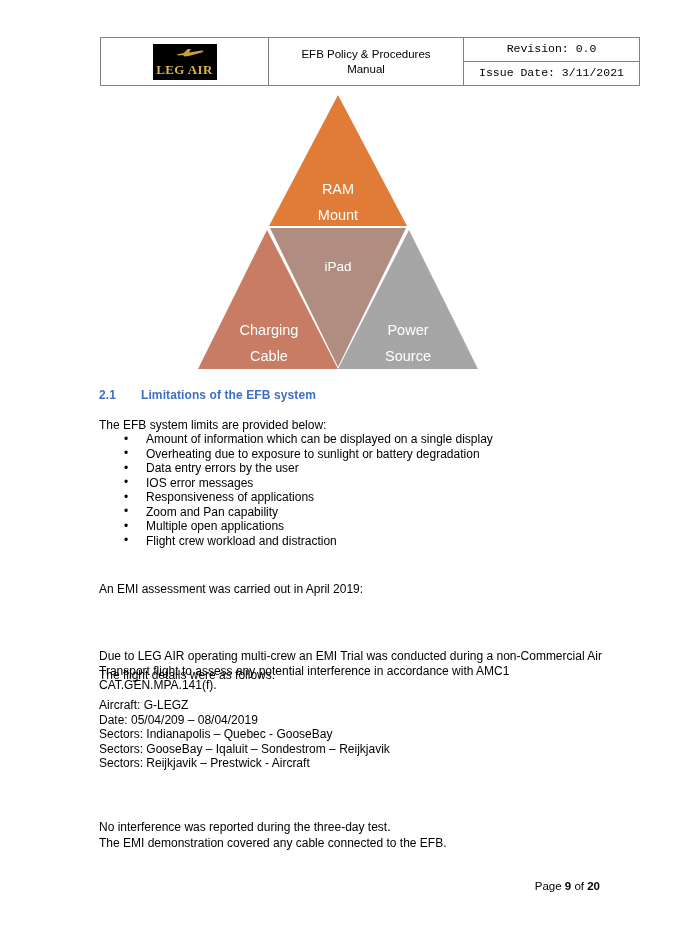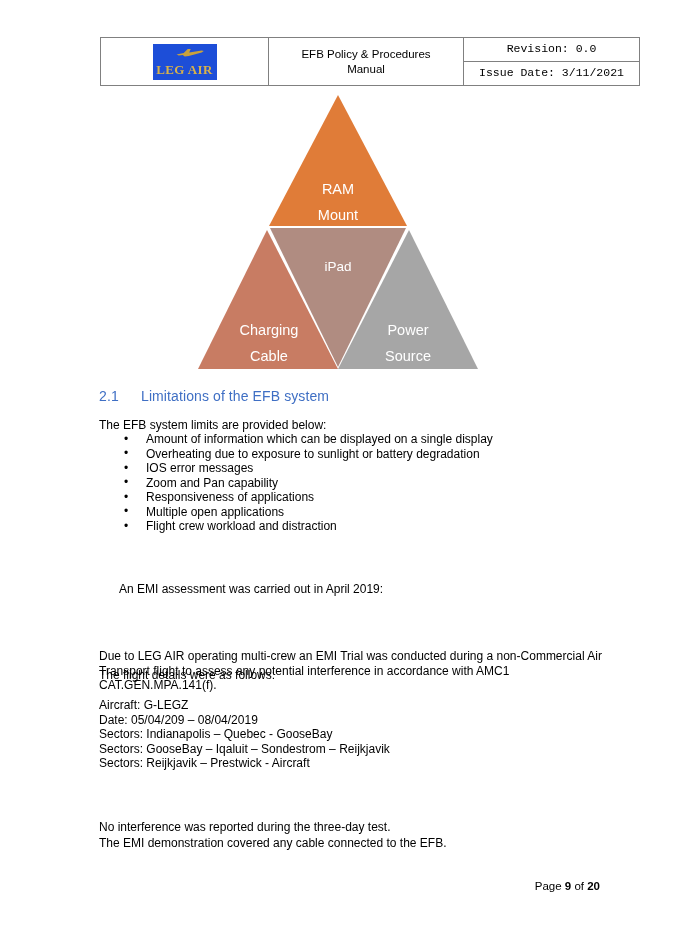--- a/index.html
+++ b/index.html
@@ -54,21 +54,21 @@
   .logo-wrap {
     width: 100%;
     height: 38px;
     display: flex;
     align-items: center;
     justify-content: center;
   }
   .logo-box {
     width: 64px;
     height: 36px;
-    background: #1d4ed8;
+    background: #000000;
     position: relative;
     display: flex;
     flex-direction: column;
     align-items: center;
     justify-content: center;
     overflow: hidden;
   }
   .logo-plane {
     position: absolute;
     top: 4px;
@@ -112,22 +112,22 @@
   }
   .tri-label.small {
     font-size: 13.5px;
   }
 
   
   .section-heading {
     position: absolute;
     left: 99px;
     top: 388px;
-    font-size: 14px;
-    font-weight: normal;
+    font-size: 12px;
+    font-weight: bold;
     color: #3f6fc4;
     letter-spacing: 0.1px;
     white-space: nowrap;
   }
   .section-heading .num {
     display: inline-block;
     width: 42px;
   }
 
   .body-block {
@@ -158,21 +158,21 @@
     white-space: nowrap;
   }
   .bullets li::before {
     content: "\2022";
     position: absolute;
     left: 4px;
     top: -0.5px;
     font-size: 12px;
   }
 
-  #para-emi { top: 582px; width: 500px; margin-left: 20px; }
+  #para-emi { top: 582px; width: 500px; }
   #para-due { top: 607px; width: 524px; margin-top: 42px; }
   #para-flight { top: 668px; width: 420px; }
 
   .details {
     position: absolute;
     left: 99px;
     top: 698px;
     font-size: 12px;
     line-height: 14.6px;
     color: #000;
@@ -244,23 +244,24 @@
 
 <div class="section-heading">
   <span class="num">2.1</span><span>Limitations of the EFB system</span>
 </div>
 
 <div class="body-block" id="intro-line">The EFB system limits are provided below:</div>
 
 <ul class="bullets">
   <li>Amount of information which can be displayed on a single display</li>
   <li>Overheating due to exposure to sunlight or battery degradation</li>
+  <li>Data entry errors by the user</li>
   <li>IOS error messages</li>
+  <li>Responsiveness of applications</li>
   <li>Zoom and Pan capability</li>
-  <li>Responsiveness of applications</li>
   <li>Multiple open applications</li>
   <li>Flight crew workload and distraction</li>
 </ul>
 
 <div class="body-block" id="para-emi">An EMI assessment was carried out in April 2019:</div>
 
 <div class="body-block" id="para-due">Due to LEG AIR operating multi-crew an EMI Trial was conducted during a non-Commercial Air Transport flight to assess any potential interference in accordance with AMC1 CAT.GEN.MPA.141(f).</div>
 
 <div class="body-block" id="para-flight">The flight details were as follows:</div>
 

